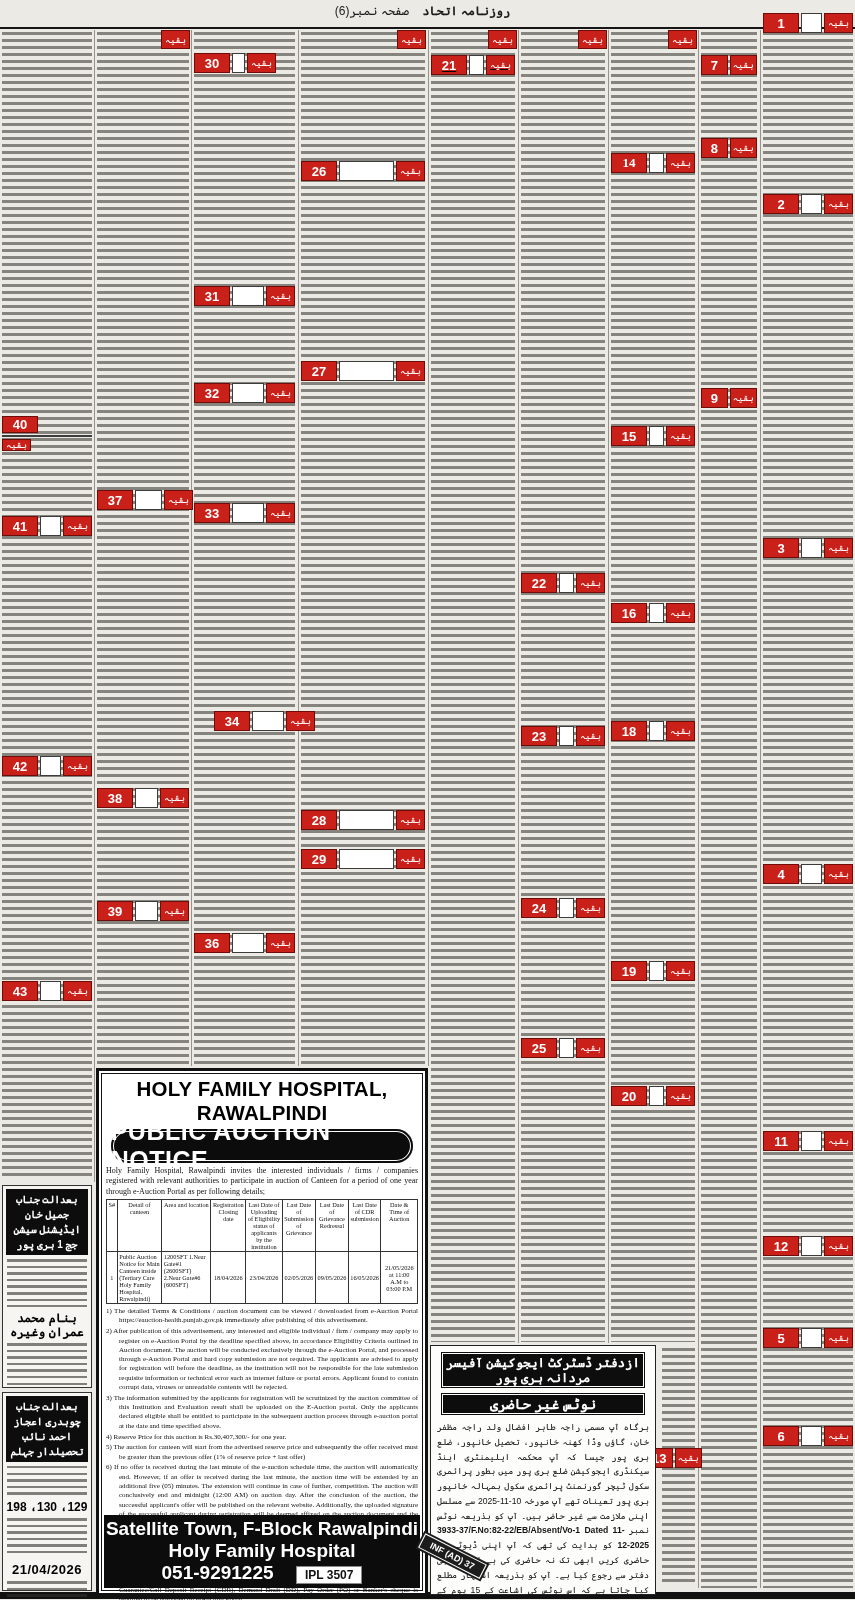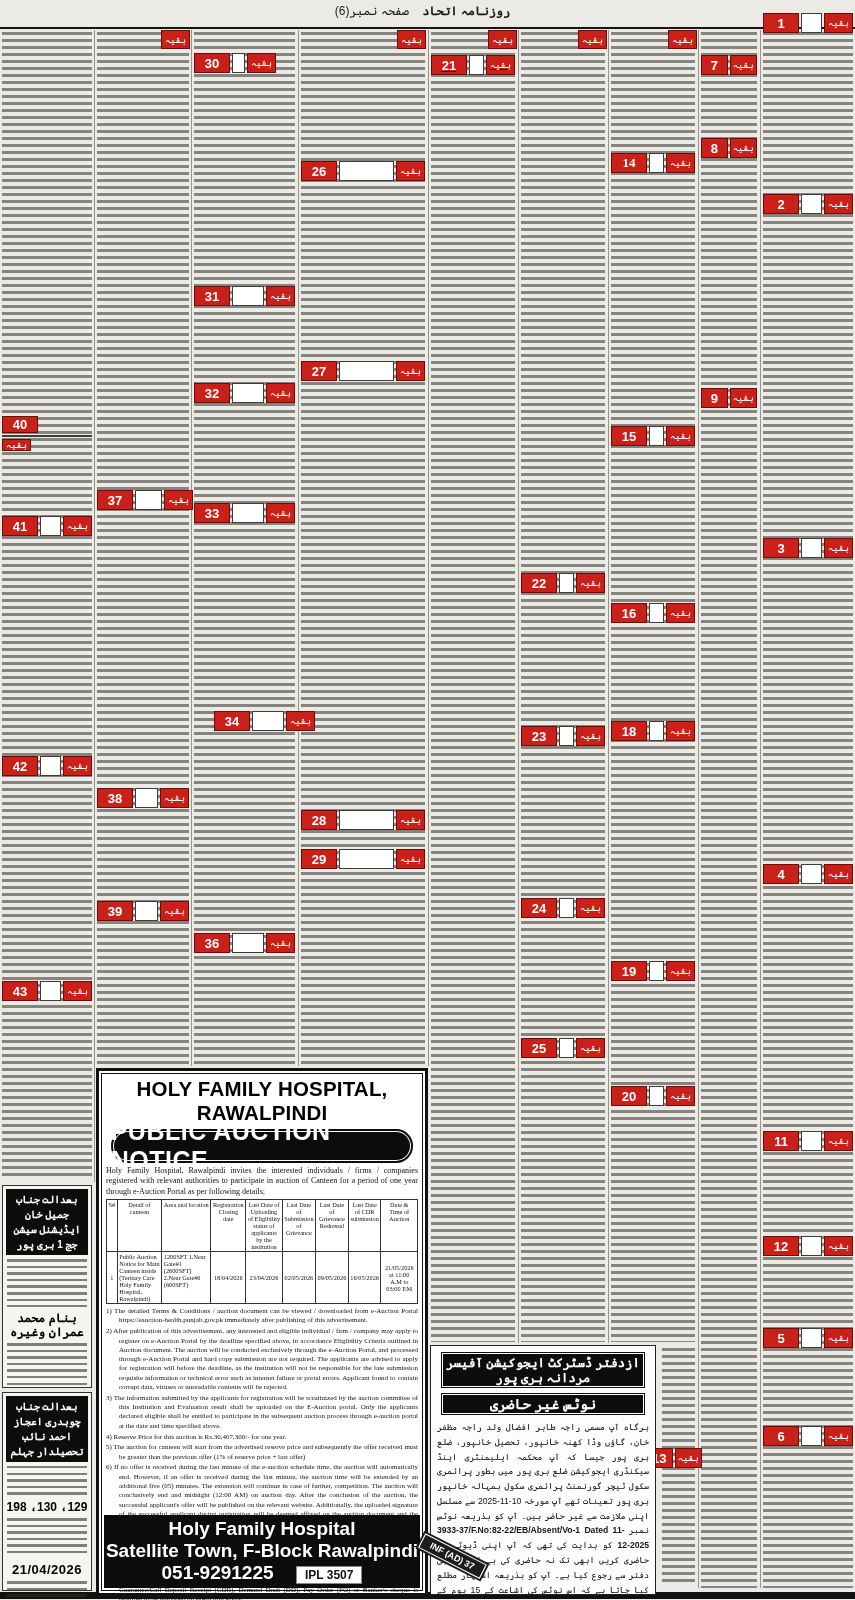--- a/index.html
+++ b/index.html
@@ -327,22 +327,22 @@
       <div class="term">1) The detailed Terms &amp; Conditions / auction document can be viewed / downloaded from e-Auction Portal https://eauction-health.punjab.gov.pk immediately after publishing of this advertisement.</div>
       <div class="term">2) After publication of this advertisement, any interested and eligible individual / firm / company may apply to register on e-Auction Portal by the deadline specified above, in accordance Eligibility Criteria outlined in Auction document. The auction will be conducted exclusively through the e-Auction Portal, and processed through e-Auction Portal and hard copy submission are not required. The applicants are advised to apply for registration will before the deadline, as the institution will not be responsible for the late submission requisite information or technical error such as internet failure or portal errors. Applicant found to contain corrupt data, viruses or unreadable contents will be rejected.</div>
       <div class="term">3) The information submitted by the applicants for registration will be scrutinized by the auction committee of this Institution and Evaluation result shall be uploaded on the E-Auction portal. Only the applicants declared eligible shall be entitled to participate in the subsequent auction process through e-auction portal at the date and time specified above.</div>
       <div class="term">4) Reserve Price for this auction is Rs.30,407,300/- for one year.</div>
       <div class="term">5) The auction for canteen will start from the advertised reserve price and subsequently the offer received must be greater than the previous offer (1% of reserve price + last offer)</div>
       <div class="term">6) If no offer is received during the last minute of the e-auction schedule time, the auction will automatically end. However, if an offer is received during the last minute, the auction time will be extended by an additional five (05) minutes. The extension will continue in case of further, competition. The auction will conclusively end and midnight (12:00 AM) on auction day. After the conclusion of the auction, the successful applicant's offer will be published on the relevant website. Additionally, the uploaded signature of the successful applicant during registration will be deemed affixed on the auction document and the offer will be considered final and binding.</div>
       <div class="term">7) The Registered Applicants will be required to furnish Earnest money, which shall be 10% of the reserve price (Rs.3,040,730/-) in shape of Bank Draft/Bank Guarantee/Call Deposit Receipt (CDR), Demand Draft (DD), Pay Order (PO) or Banker's cheque (issued by a scheduled bank operating in Pakistan), in the name of Medical Superintendent, Holy Family Hospital, Rawalpindi submitted, in original, in the office of Purchase Department physically within ten (10) days of the announcement of Evaluation result, failing which shall render the applicant ineligible for participation in e-auction. Soft Copy of Bank Draft/Bank Guarantee/Call Deposit Receipt (CDR), Demand Draft (DD), Pay Order (PO) or Banker's cheque is required to be uploaded on e-Auction Portal.</div>
 
     </div>
     <div class="aucfoot">
+      <div class="l1">Satellite Town, F-Block  Rawalpindi</div>
       <div class="l1">Holy Family Hospital</div>
-      <div class="l1">Satellite Town, F-Block  Rawalpindi</div>
       <div>
         <span class="l3">051-9291225</span>
         <span class="ipl">IPL 3507</span>
       </div>
     </div>
   </div>
 
   <div class="absence">
     <div class="absbar">ازدفتر ڈسٹرکٹ ایجوکیشن آفیسر مردانہ ہری پور</div>
     <div class="absbar t2">نوٹس غیر حاضری</div>

